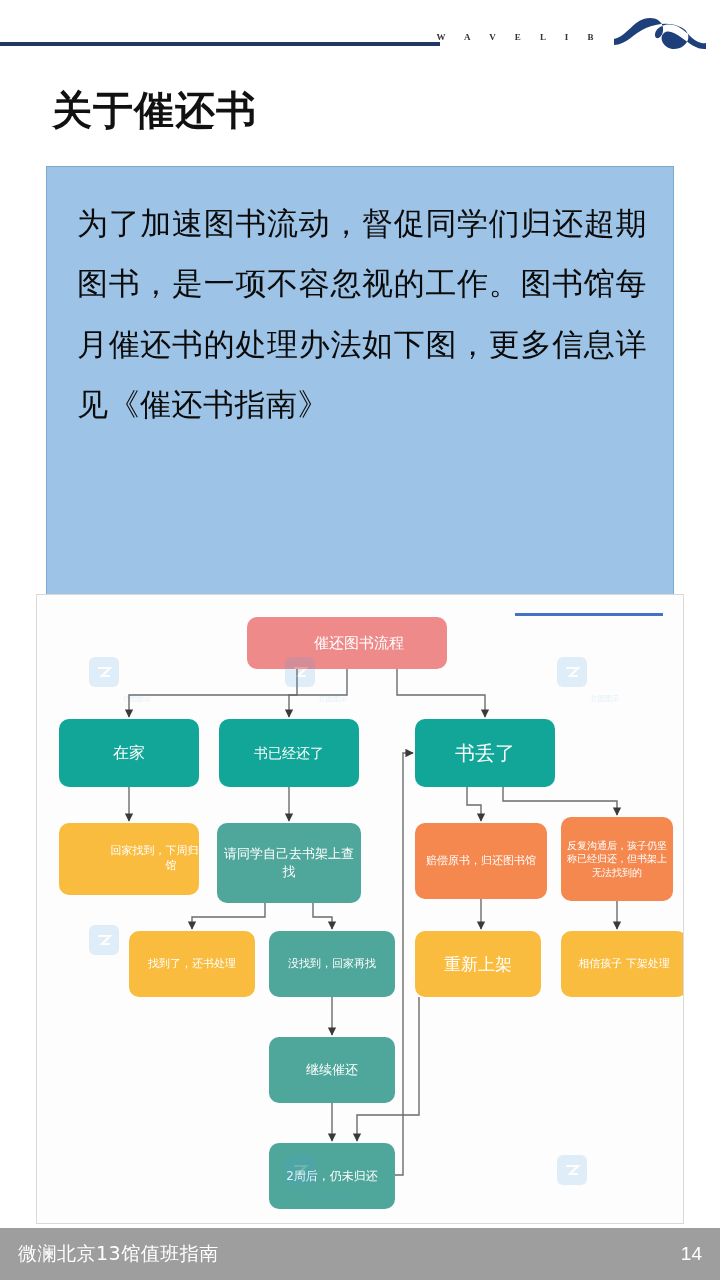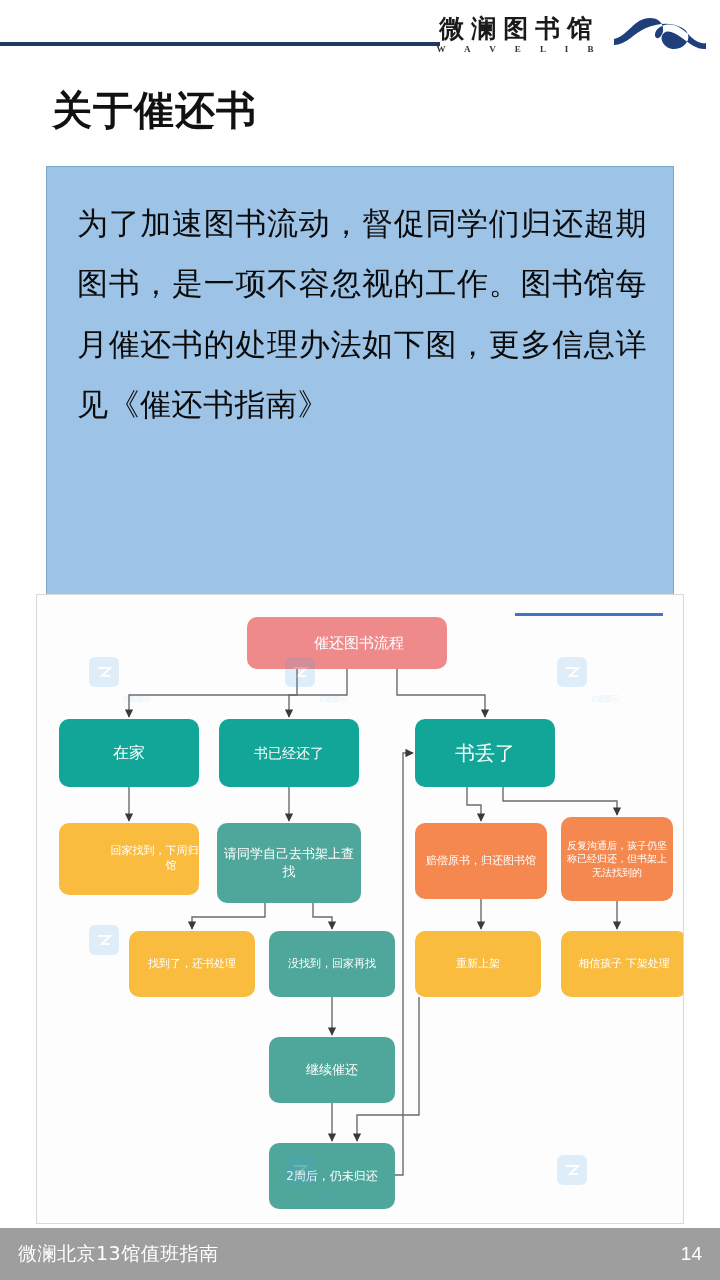--- a/index.html
+++ b/index.html
@@ -102,21 +102,20 @@
 </style>
 </head>
 <body>
 
 <div class="slide">
 
   <div class="header">
     <div class="header-rule"></div>
     <div class="logo-wrap">
       <div class="logo-text-block">
-        <div class="logo-cn">微澜图书馆</div>
         <div class="logo-en">W A V E L I B</div>
       </div>
       <svg class="logo-mark" viewBox="0 0 96 54">
         <path d="M2 33 C 16 30, 22 12, 38 12 C 52 12, 54 26, 48 31 C 42 36, 40 24, 50 20 C 62 15, 72 24, 78 30 C 84 36, 90 38, 94 37
                  L 94 43 C 86 44, 78 38, 70 32 C 62 26, 56 24, 52 27 C 46 32, 52 43, 62 43 C 76 43, 84 26, 66 20
                  C 56 16, 44 18, 34 22 C 22 27, 14 39, 2 39 Z" fill="#1f3f7a"></path>
       </svg>
     </div>
   </div>
 
@@ -201,21 +200,21 @@
           <g>
             <rect x="92" y="336" width="126" height="66" rx="10" ry="10" fill="#f9bc3f"></rect>
             <foreignObject x="92" y="336" width="126" height="66"><div xmlns="http://www.w3.org/1999/xhtml" class="nodelabel" style="font-size: 11px;">找到了，还书处理</div></foreignObject>
           </g>
           <g>
             <rect x="232" y="336" width="126" height="66" rx="10" ry="10" fill="#4fa79b"></rect>
             <foreignObject x="232" y="336" width="126" height="66"><div xmlns="http://www.w3.org/1999/xhtml" class="nodelabel" style="font-size: 11px;">没找到，回家再找</div></foreignObject>
           </g>
           <g>
             <rect x="378" y="336" width="126" height="66" rx="10" ry="10" fill="#f9bc3f"></rect>
-            <foreignObject x="378" y="336" width="126" height="66"><div xmlns="http://www.w3.org/1999/xhtml" class="nodelabel" style="font-size: 11px;">重新上架</div></foreignObject>
+            <foreignObject x="378" y="336" width="126" height="66"><div xmlns="http://www.w3.org/1999/xhtml" class="nodelabel" style="font-size: 17px;">重新上架</div></foreignObject>
           </g>
           <g>
             <rect x="524" y="336" width="126" height="66" rx="10" ry="10" fill="#f9bc3f"></rect>
             <foreignObject x="524" y="336" width="126" height="66"><div xmlns="http://www.w3.org/1999/xhtml" class="nodelabel" style="font-size: 11px;">相信孩子 下架处理</div></foreignObject>
           </g>
           <g>
             <rect x="232" y="442" width="126" height="66" rx="10" ry="10" fill="#4fa79b"></rect>
             <foreignObject x="232" y="442" width="126" height="66"><div xmlns="http://www.w3.org/1999/xhtml" class="nodelabel" style="font-size: 13px;">继续催还</div></foreignObject>
           </g>
           <g>

